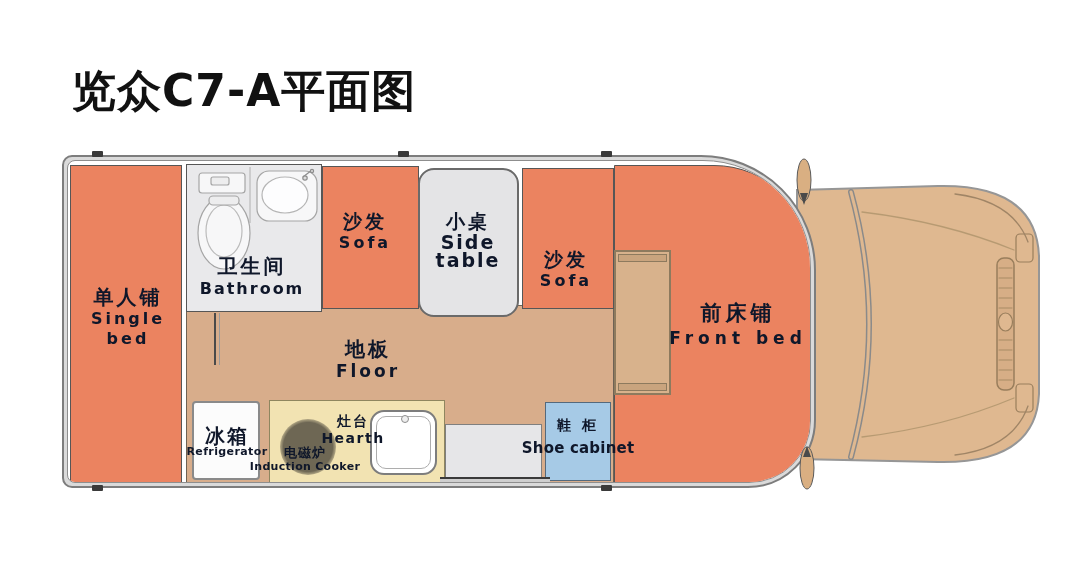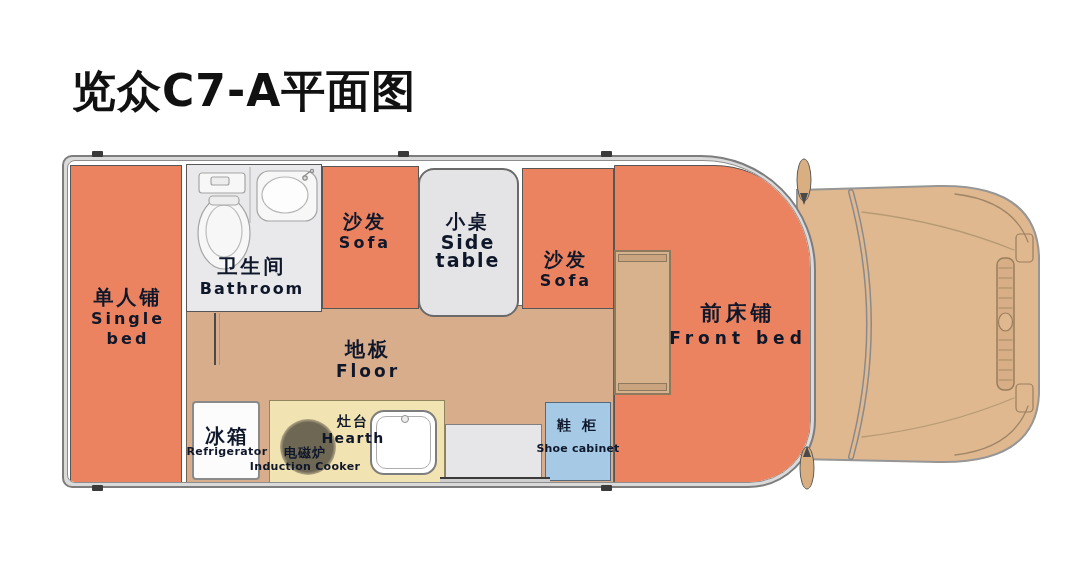--- a/index.html
+++ b/index.html
@@ -179,21 +179,21 @@
         <span class="en" style="font-size:14px;letter-spacing:1.5px;line-height:17px;">Hearth</span>
       </div>
 
       <div class="lbl" style="left:237px;top:284px;z-index:6;">
         <span class="zh" style="font-size:13px;letter-spacing:1px;line-height:15px;">电磁炉</span>
         <span class="en" style="font-size:11px;letter-spacing:0.3px;line-height:13px;">Induction Cooker</span>
       </div>
 
       <div class="lbl" style="left:510px;top:256px;z-index:6;">
         <span class="zh" style="font-size:14px;letter-spacing:3px;line-height:17px;">鞋 柜</span>
-        <span class="en" style="font-size:11px;letter-spacing:0.2px;line-height:13px;margin-top:8px;text-align:center;">Shoe cabinet</span>
+        <span class="en" style="font-size:15px;letter-spacing:0.2px;line-height:13px;margin-top:8px;text-align:center;">Shoe cabinet</span>
       </div>
 
     </div>
   </div>
 
   <div class="joint" style="left:92px;top:151px;"></div>
   <div class="joint" style="left:398px;top:151px;"></div>
   <div class="joint" style="left:601px;top:151px;"></div>
   <div class="joint" style="left:92px;top:485px;"></div>
   <div class="joint" style="left:601px;top:485px;"></div>

